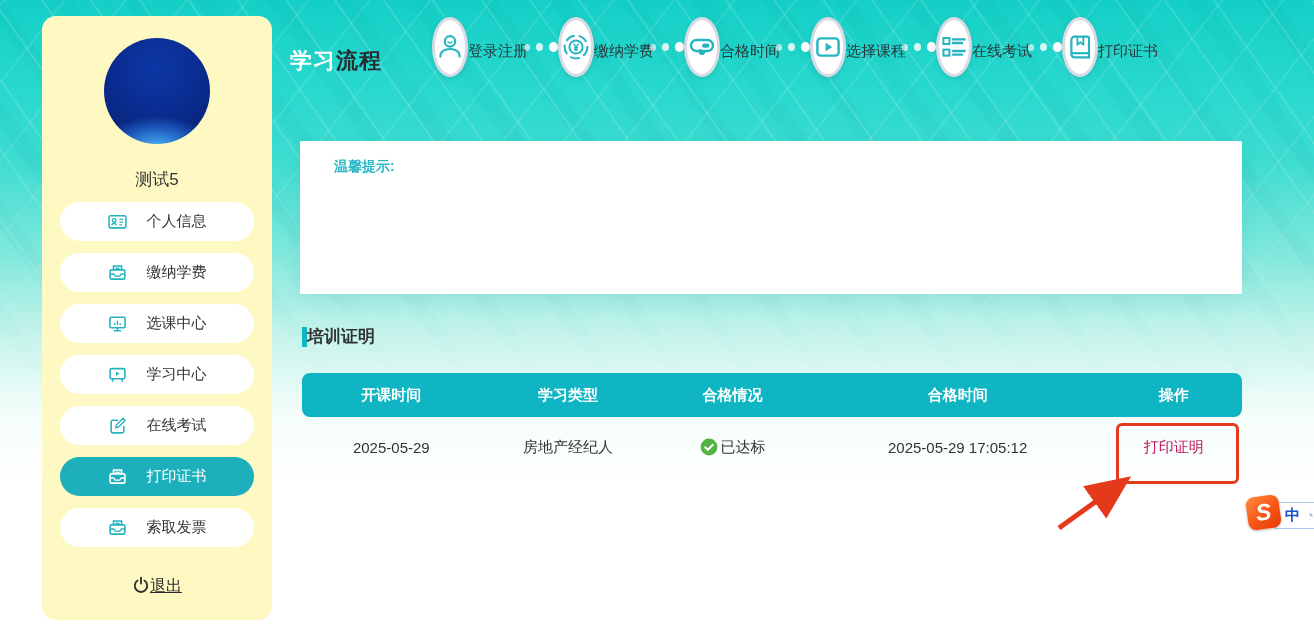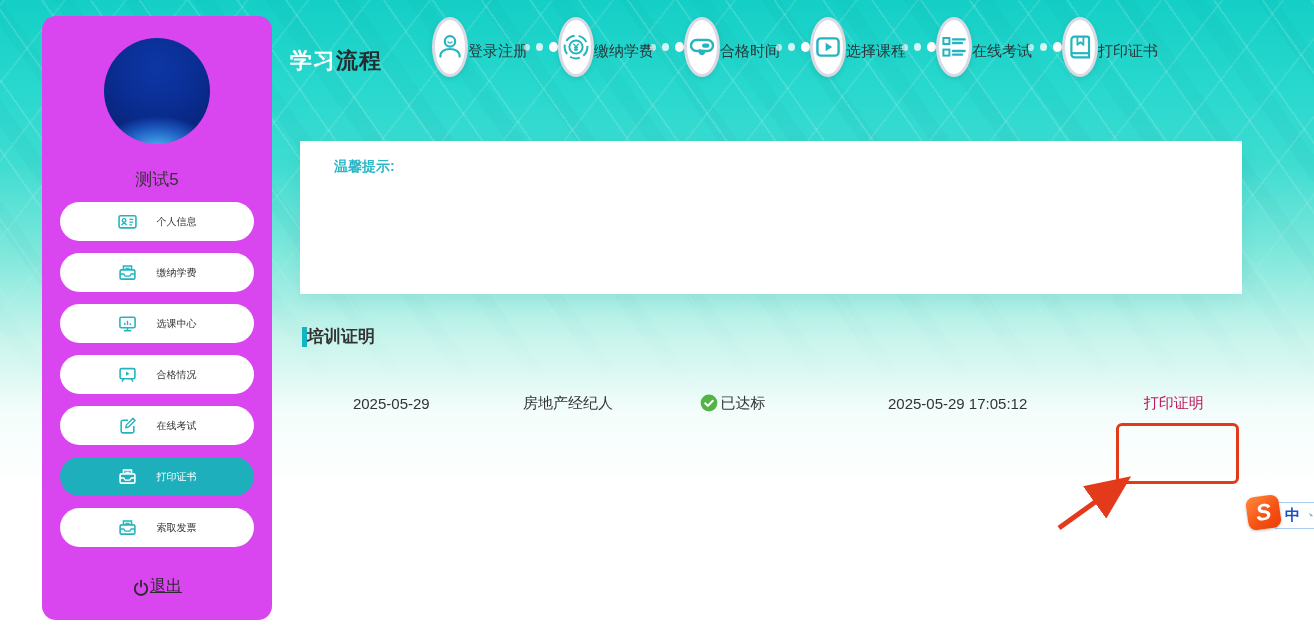--- a/index.html
+++ b/index.html
@@ -16,36 +16,36 @@
   .bg-pattern { position:absolute; left:0; top:0; width:100%; height:430px; z-index:0;
     background:
       repeating-linear-gradient(55deg, rgba(255,255,255,0.13) 0 2px, transparent 2px 40px),
       repeating-linear-gradient(-52deg, rgba(255,255,255,0.10) 0 2px, transparent 2px 48px),
       repeating-linear-gradient(55deg, rgba(0,150,150,0.05) 0 16px, transparent 16px 58px);
     -webkit-mask-image:linear-gradient(180deg,#000 40%,transparent 92%);
     mask-image:linear-gradient(180deg,#000 40%,transparent 92%);
   }
   
   .sidebar { position:absolute; left:42px; top:16px; width:230px; height:604px; z-index:3;
-    background:#d946ef; border-radius:14px; }
+    background:#fef9c3; border-radius:14px; }
   .avatar { position:absolute; left:62px; top:22px; width:106px; height:106px; border-radius:50%;
     background:
       radial-gradient(ellipse 75% 42% at 50% 104%, rgba(80,190,255,.95) 0%, rgba(40,120,230,.55) 48%, rgba(40,120,230,0) 72%),
       radial-gradient(circle at 50% 28%, #0d37a6 0%, #0a2d92 45%, #071f6e 100%);
   }
   .user-name { position:absolute; left:0; top:152px; width:100%; text-align:center;
     font-size:17px; color:#333; }
   .menu { position:absolute; left:18px; top:186px; width:194px; }
   .menu-item { width:194px; height:39px; margin-bottom:12px; background:#fff; border-radius:20px;
     display:flex; align-items:center; justify-content:center; gap:20px;
-    font-size:10px; color:#333; cursor:pointer; }
+    font-size:15px; color:#333; cursor:pointer; }
   .menu-item .mi-icon { width:19px; height:19px; color:#24b4c0; display:flex; }
   .menu-item.active { background:#1db0bc; color:#fff; }
   .menu-item.active .mi-icon { color:#fff; }
-  .logout { position:absolute; left:0; top:560px; width:100%; display:flex; align-items:flex-end;
+  .logout { position:absolute; left:0; top:560px; width:100%; display:flex; align-items:flex-start;
     justify-content:center; font-size:16px; color:#2b2b2b; cursor:pointer;text-decoration:underline; }
   .logout .mi-icon { width:18px; height:18px; color:#2b2b2b; display:flex; }
   
   .page-title { position:absolute; left:290px; top:46px; z-index:2; font-size:22px; font-weight:bold; letter-spacing:1px; }
   .page-title .t-white { color:#ffffff; }
   .page-title .t-dark { color:#262d30; }
   .steps { position:absolute; left:432px; top:17px; z-index:2; display:flex; align-items:flex-start; }
   .step { width:92px; display:flex; flex-direction:row; align-items:center; }
   .step-circle { width:60px; height:60px; border-radius:50%; background:#fff; border:3px solid #dadae4;
     display:flex; align-items:center; justify-content:center; color:#25b5c0;
@@ -192,21 +192,21 @@
           </svg>
         </span>
       <span>选课中心</span>
     </div>
     <div class="menu-item">
       <span class="mi-icon">
           <svg class="ic">
             <use href="#sym-present"></use>
           </svg>
         </span>
-      <span>合格情况</span>
+      <span>学习中心</span>
     </div>
     <div class="menu-item">
       <span class="mi-icon">
           <svg class="ic">
             <use href="#sym-edit"></use>
           </svg>
         </span>
       <span>在线考试</span>
     </div>
     <div class="menu-item active">
@@ -332,20 +332,27 @@
 <div class="tip-card">
   <div class="tip-title">温馨提示:</div>
 </div>
 
 <div class="section-head">
   <span class="section-bar"></span>
   <span class="section-title">培训证明</span>
 </div>
 
 <div class="table">
+  <div class="thead">
+    <div class="cell c1">开课时间</div>
+    <div class="cell c2">学习类型</div>
+    <div class="cell c3">合格情况</div>
+    <div class="cell c4">合格时间</div>
+    <div class="cell c5">操作</div>
+  </div>
   <div class="trow">
     <div class="cell c1">2025-05-29</div>
     <div class="cell c2">房地产经纪人</div>
     <div class="cell c3 status-cell">
       <span class="check-badge">
           <svg class="ic">
             <use href="#sym-check"></use>
           </svg>
         </span>
       <span>已达标</span>

